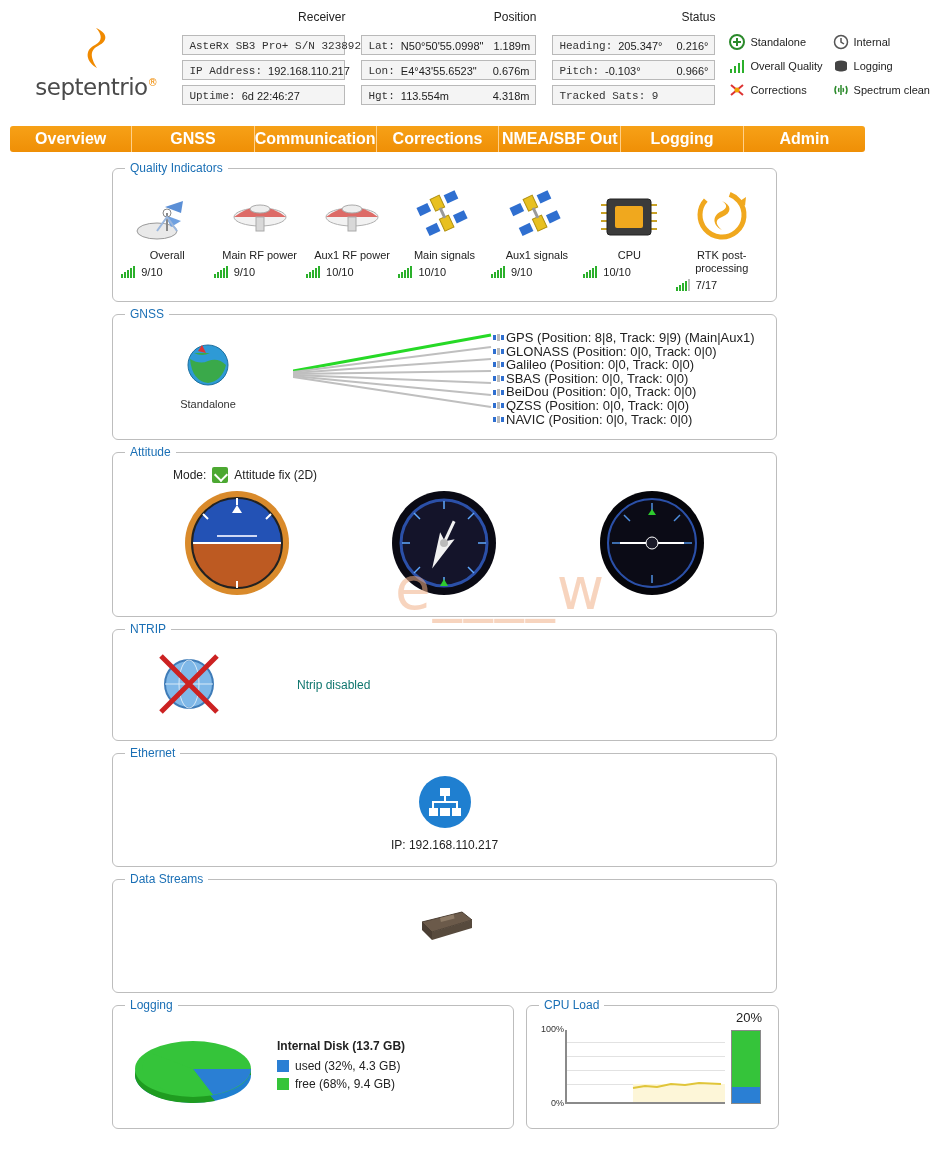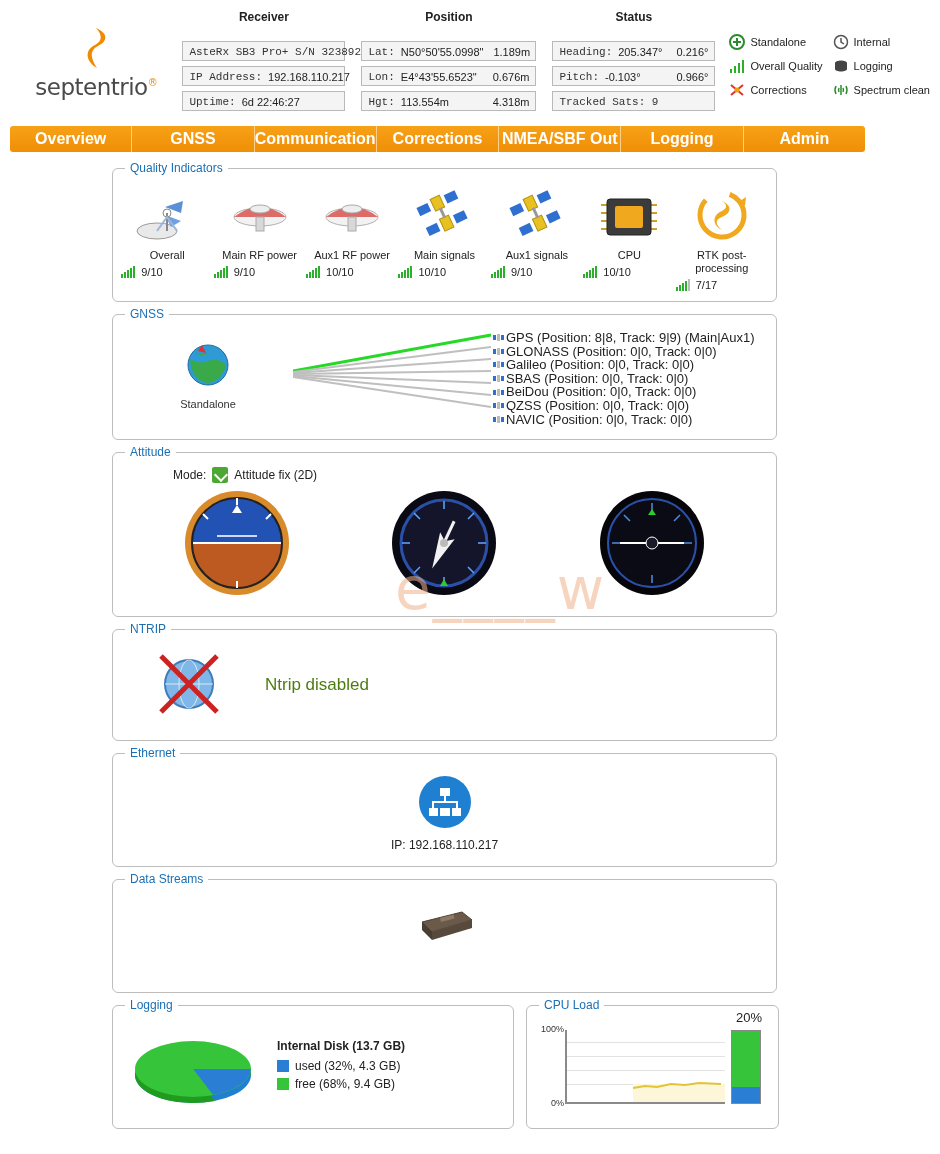--- a/index.html
+++ b/index.html
@@ -45,24 +45,24 @@
   }
   .logo-text sup { font-size: 10px; color:#f08a00; }
 
   .info-cols {
     display: flex;
     gap: 16px;
     padding-top: 2px;
   }
   .info-col { }
   .info-col .col-title {
-    text-align: center;
-    font-weight: bold;
+    text-align: right;
+    font-weight: normal;
     font-size: 12px;
-    margin-bottom: 17px;
+    margin-bottom: 11px;
   }
   .info-field {
     border: 1px solid #b9b9b9;
     background: #f4f4f4;
     height: 20px;
     line-height: 20px;
     margin-bottom: 5px;
     padding: 0 6px;
     font-size: 11px;
     box-sizing: border-box;
@@ -179,21 +179,21 @@
     display:inline-block; position: relative;
   }
   .att-mode .mode-ico:after{
     content:""; position:absolute; left:4px; top:3px; width:8px;height:8px;
     border-left:2px solid #fff; border-bottom:2px solid #fff; transform: rotate(-45deg);
   }
   .att-gauges { display:flex; justify-content: space-around; padding: 6px 20px 16px 20px; }
 
   
   .ntrip-body { display:flex; align-items:center; height: 110px; padding-left: 40px; }
-  .ntrip-text { margin-left: 40px; font-size: 17px; color:#4d7c0f;}
+  .ntrip-text { margin-left: 72px; font-size: 12px; color:#0f766e;}
 
   
   .eth-body { text-align:center; padding: 20px 0 14px 0; }
   .eth-ip { font-size: 12px; margin-top: 8px; }
 
   
   .ds-body { padding: 26px 0 26px 0; text-align:center; height: 60px;}
 
   
   .bottom-row { display:flex; gap: 12px; }

